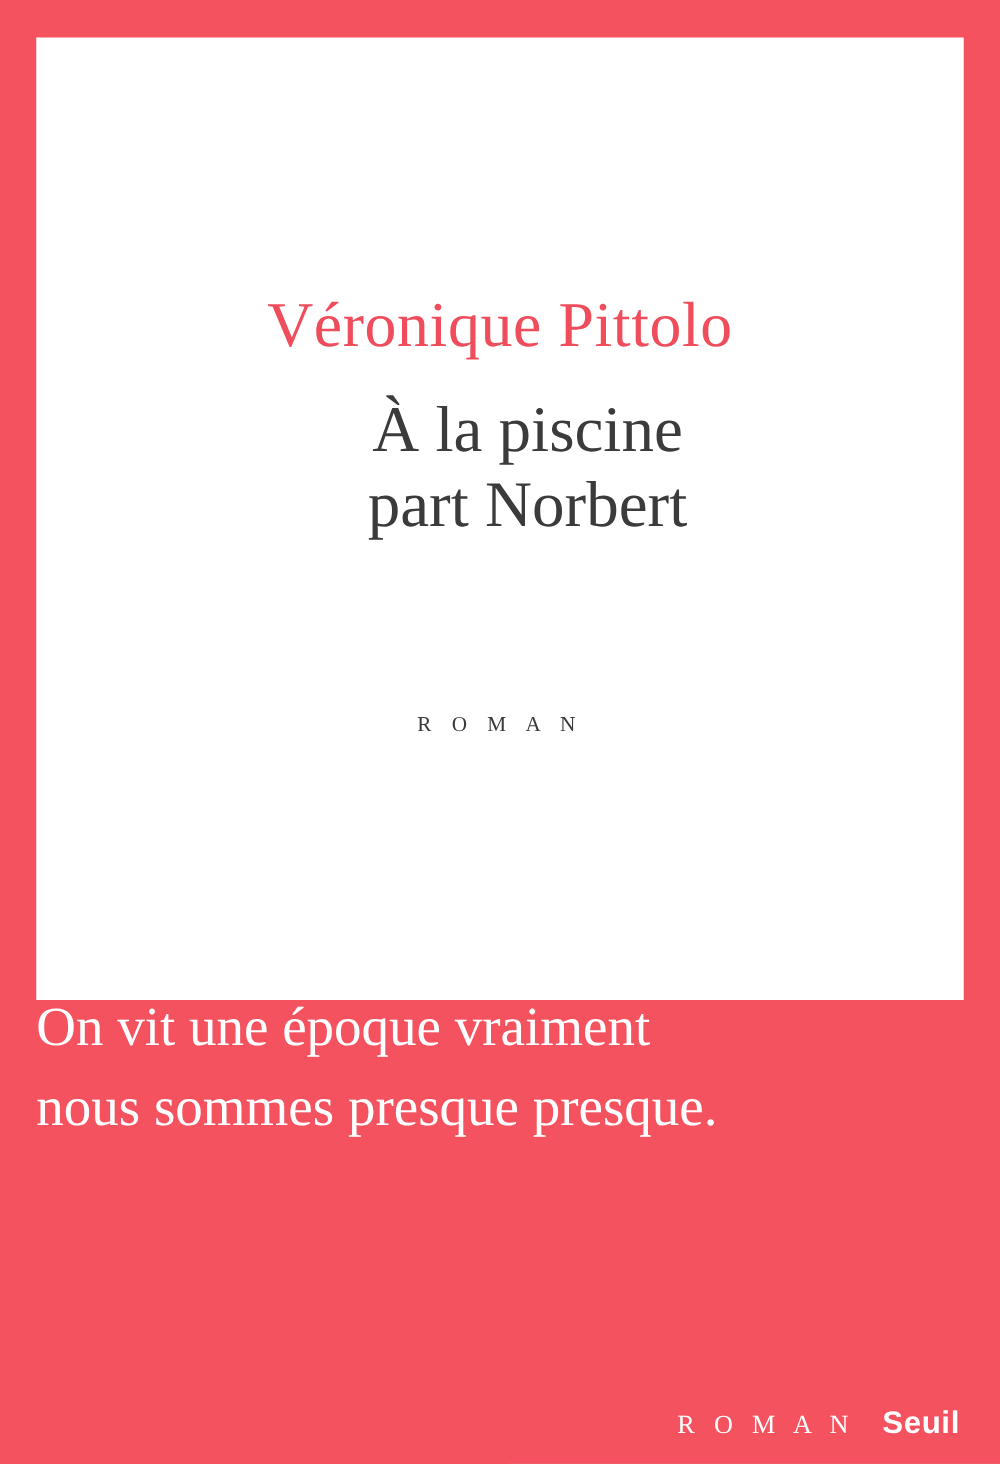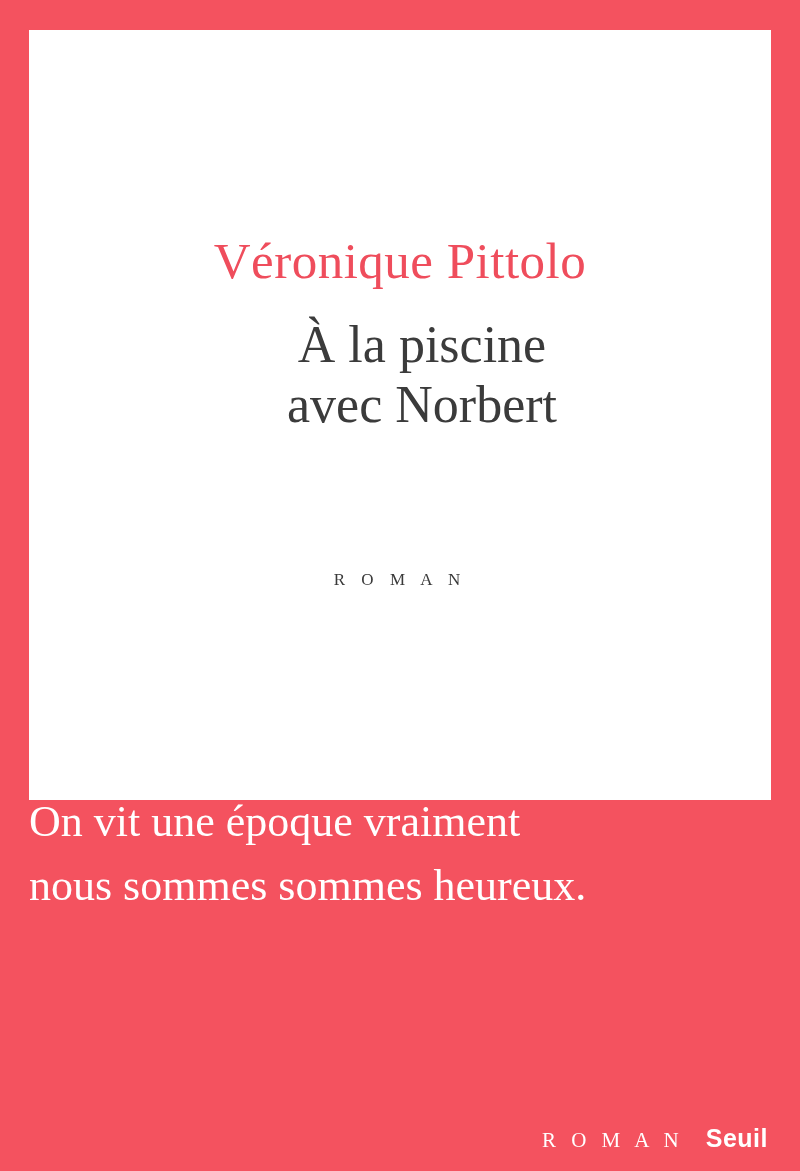--- a/index.html
+++ b/index.html
@@ -108,30 +108,30 @@
 <body>
 
 <div class="cover">
 
   <div class="white-panel">
 
     <div class="author">Véronique Pittolo</div>
 
     <div class="title">
       <span class="line">À la piscine</span>
-      <span class="line">avec Norbert</span>
+      <span class="line">part Norbert</span>
     </div>
 
     <div class="genre">R O M A N</div>
 
   </div>
 
   <div class="quote">
     <span class="line">On vit une époque vraiment</span>
-    <span class="line">nous sommes sommes heureux.</span>
+    <span class="line">nous sommes presque presque.</span>
   </div>
 
   <div class="footer">
     <span class="footer-genre">R O M A N</span>
     <span class="publisher">Seuil</span>
   </div>
 
 </div>
 
 </body></html>

